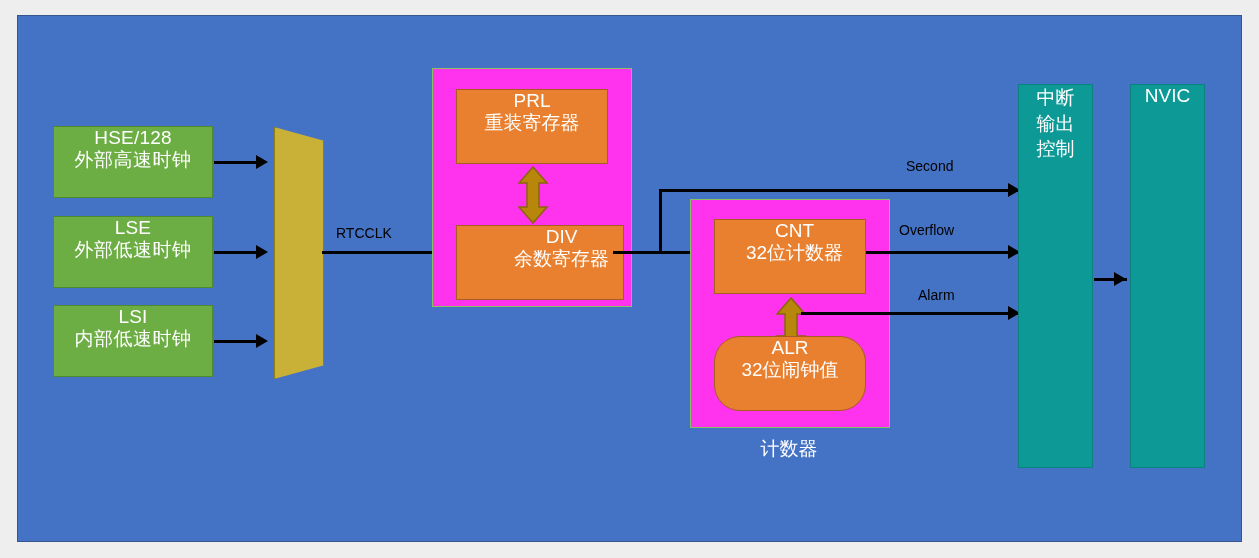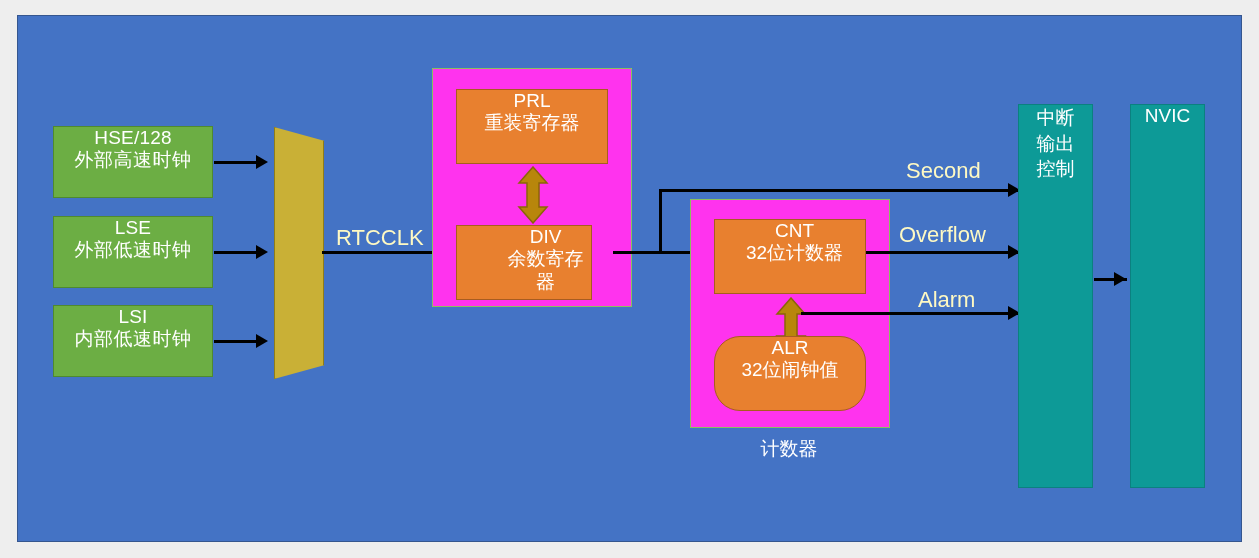--- a/index.html
+++ b/index.html
@@ -50,37 +50,36 @@
   }
   .reg-box {
     background: #e8802f;
     border: 1px solid #a85c20;
     font-size: 19px;
   }
   .teal-box {
     background: #0d9a97;
     border: 1px solid #0b8180;
     font-size: 19px;
-    margin-top: 20px;
   }
   .teal-box.vertical-cn {
     line-height: 1.35;
   }
 
   .caption {
     position: absolute;
     color: #ffffff;
     font-size: 19px;
     text-align: center;
     white-space: nowrap;
   }
   .sig-label {
     position: absolute;
-    color: #fef9c3;
-    font-size: 22px;
+    color: #000000;
+    font-size: 14px;
     white-space: nowrap;
   }
 
   
   .wire-h {
     position: absolute;
     height: 3px;
     background: #000000;
   }
   .wire-v {
@@ -153,21 +152,21 @@
       <div>PRL</div>
       <div>重装寄存器</div>
     </div>
 
     <div class="dbl-arrow" style="left:499px; top:150px;">
       <svg width="32" height="58" viewBox="0 0 32 58">
         <polygon points="16,1 30,17 22,17 22,41 30,41 16,57 2,41 10,41 10,17 2,17" fill="#b8860b" stroke="#8a6508" stroke-width="1.5"></polygon>
       </svg>
     </div>
 
-    <div class="node reg-box" style="left:438px; top:209px; width:136px; height:75px;padding-left:43px;">
+    <div class="node reg-box" style="left:438px; top:209px; width:168px; height:75px;padding-left:43px;">
       <div>DIV</div>
       <div>余数寄存器</div>
     </div>
 
 
     <div class="wire-h" style="left:595px; top:235px; width:85px;"></div>
     <div class="arrow-head" style="left:678px; top:229px;"></div>
 
     <div class="wire-v" style="left:641px; top:173px; height:65px;"></div>
     <div class="wire-h" style="left:641px; top:173px; width:362px;"></div>

